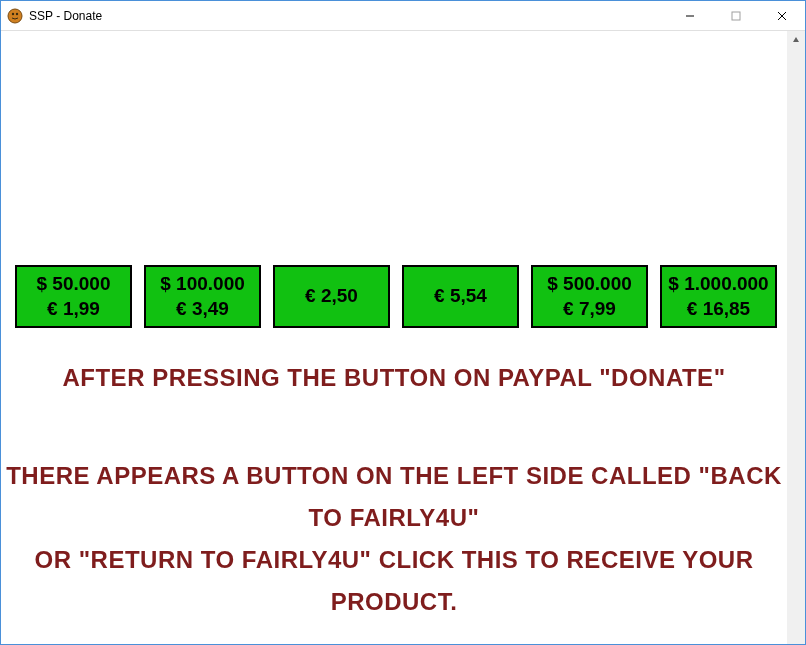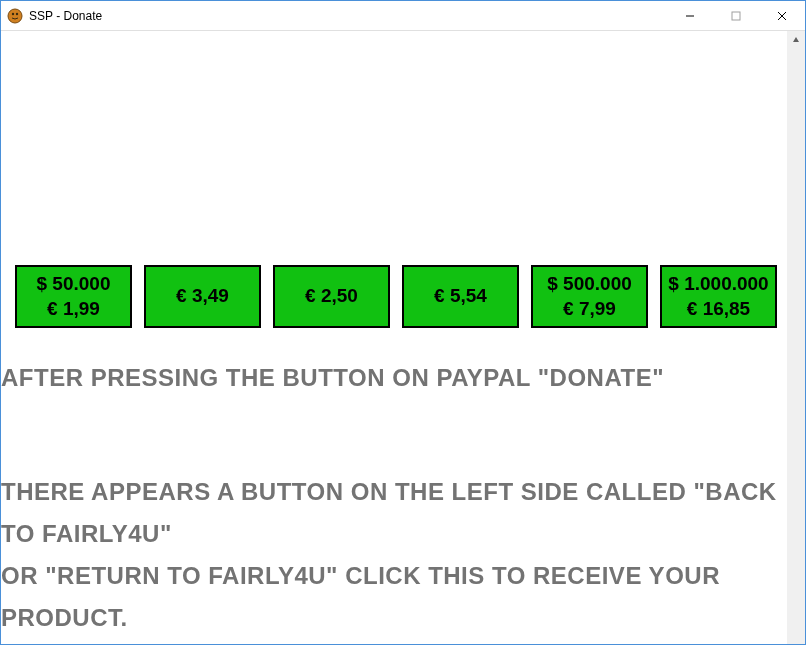--- a/index.html
+++ b/index.html
@@ -107,29 +107,30 @@
       font-weight: bold;
       color: #000;
       font-size: 19px;
       line-height: 1.3;
       margin-top: 20px;
     }
     .msg-block {
       position: absolute;
       left: 0;
       right: 0;
+      text-align: center;
       font-weight: 800;
       font-family: "Arial Black", Arial, sans-serif;
       text-transform: uppercase;
-      color: #737373;
+      color: #7f1d1d;
       font-stretch: condensed;
       letter-spacing: 0.5px;
     }
     .msg1 { top: 326px; font-size: 24px; line-height: 42px; }
-    .msg2 { top: 440px; font-size: 24px; line-height: 42px; }
+    .msg2 { top: 424px; font-size: 24px; line-height: 42px; }
   </style>
 </head>
 <body>
 
 <div class="window">
   <div class="titlebar">
     <span class="titlebar-icon">
       <svg viewBox="0 0 16 16">
         <circle cx="8" cy="8" r="7" fill="#d08020" stroke="#7a4a10" stroke-width="1"></circle>
         <circle cx="6" cy="6" r="1.2" fill="#3a2a10"></circle>
@@ -167,20 +168,21 @@
   </div>
 
   <div class="content">
 
     <div class="buttons-row">
       <div class="donate-btn">
         <span>$ 50.000</span>
         <span>€ 1,99</span>
       </div>
       <div class="donate-btn">
+        <span>$ 100.000</span>
         <span>€ 3,49</span>
       </div>
       <div class="donate-btn">
         <span>€ 2,50</span>
       </div>
       <div class="donate-btn">
         <span>€ 5,54</span>
       </div>
       <div class="donate-btn">
         <span>$ 500.000</span>

